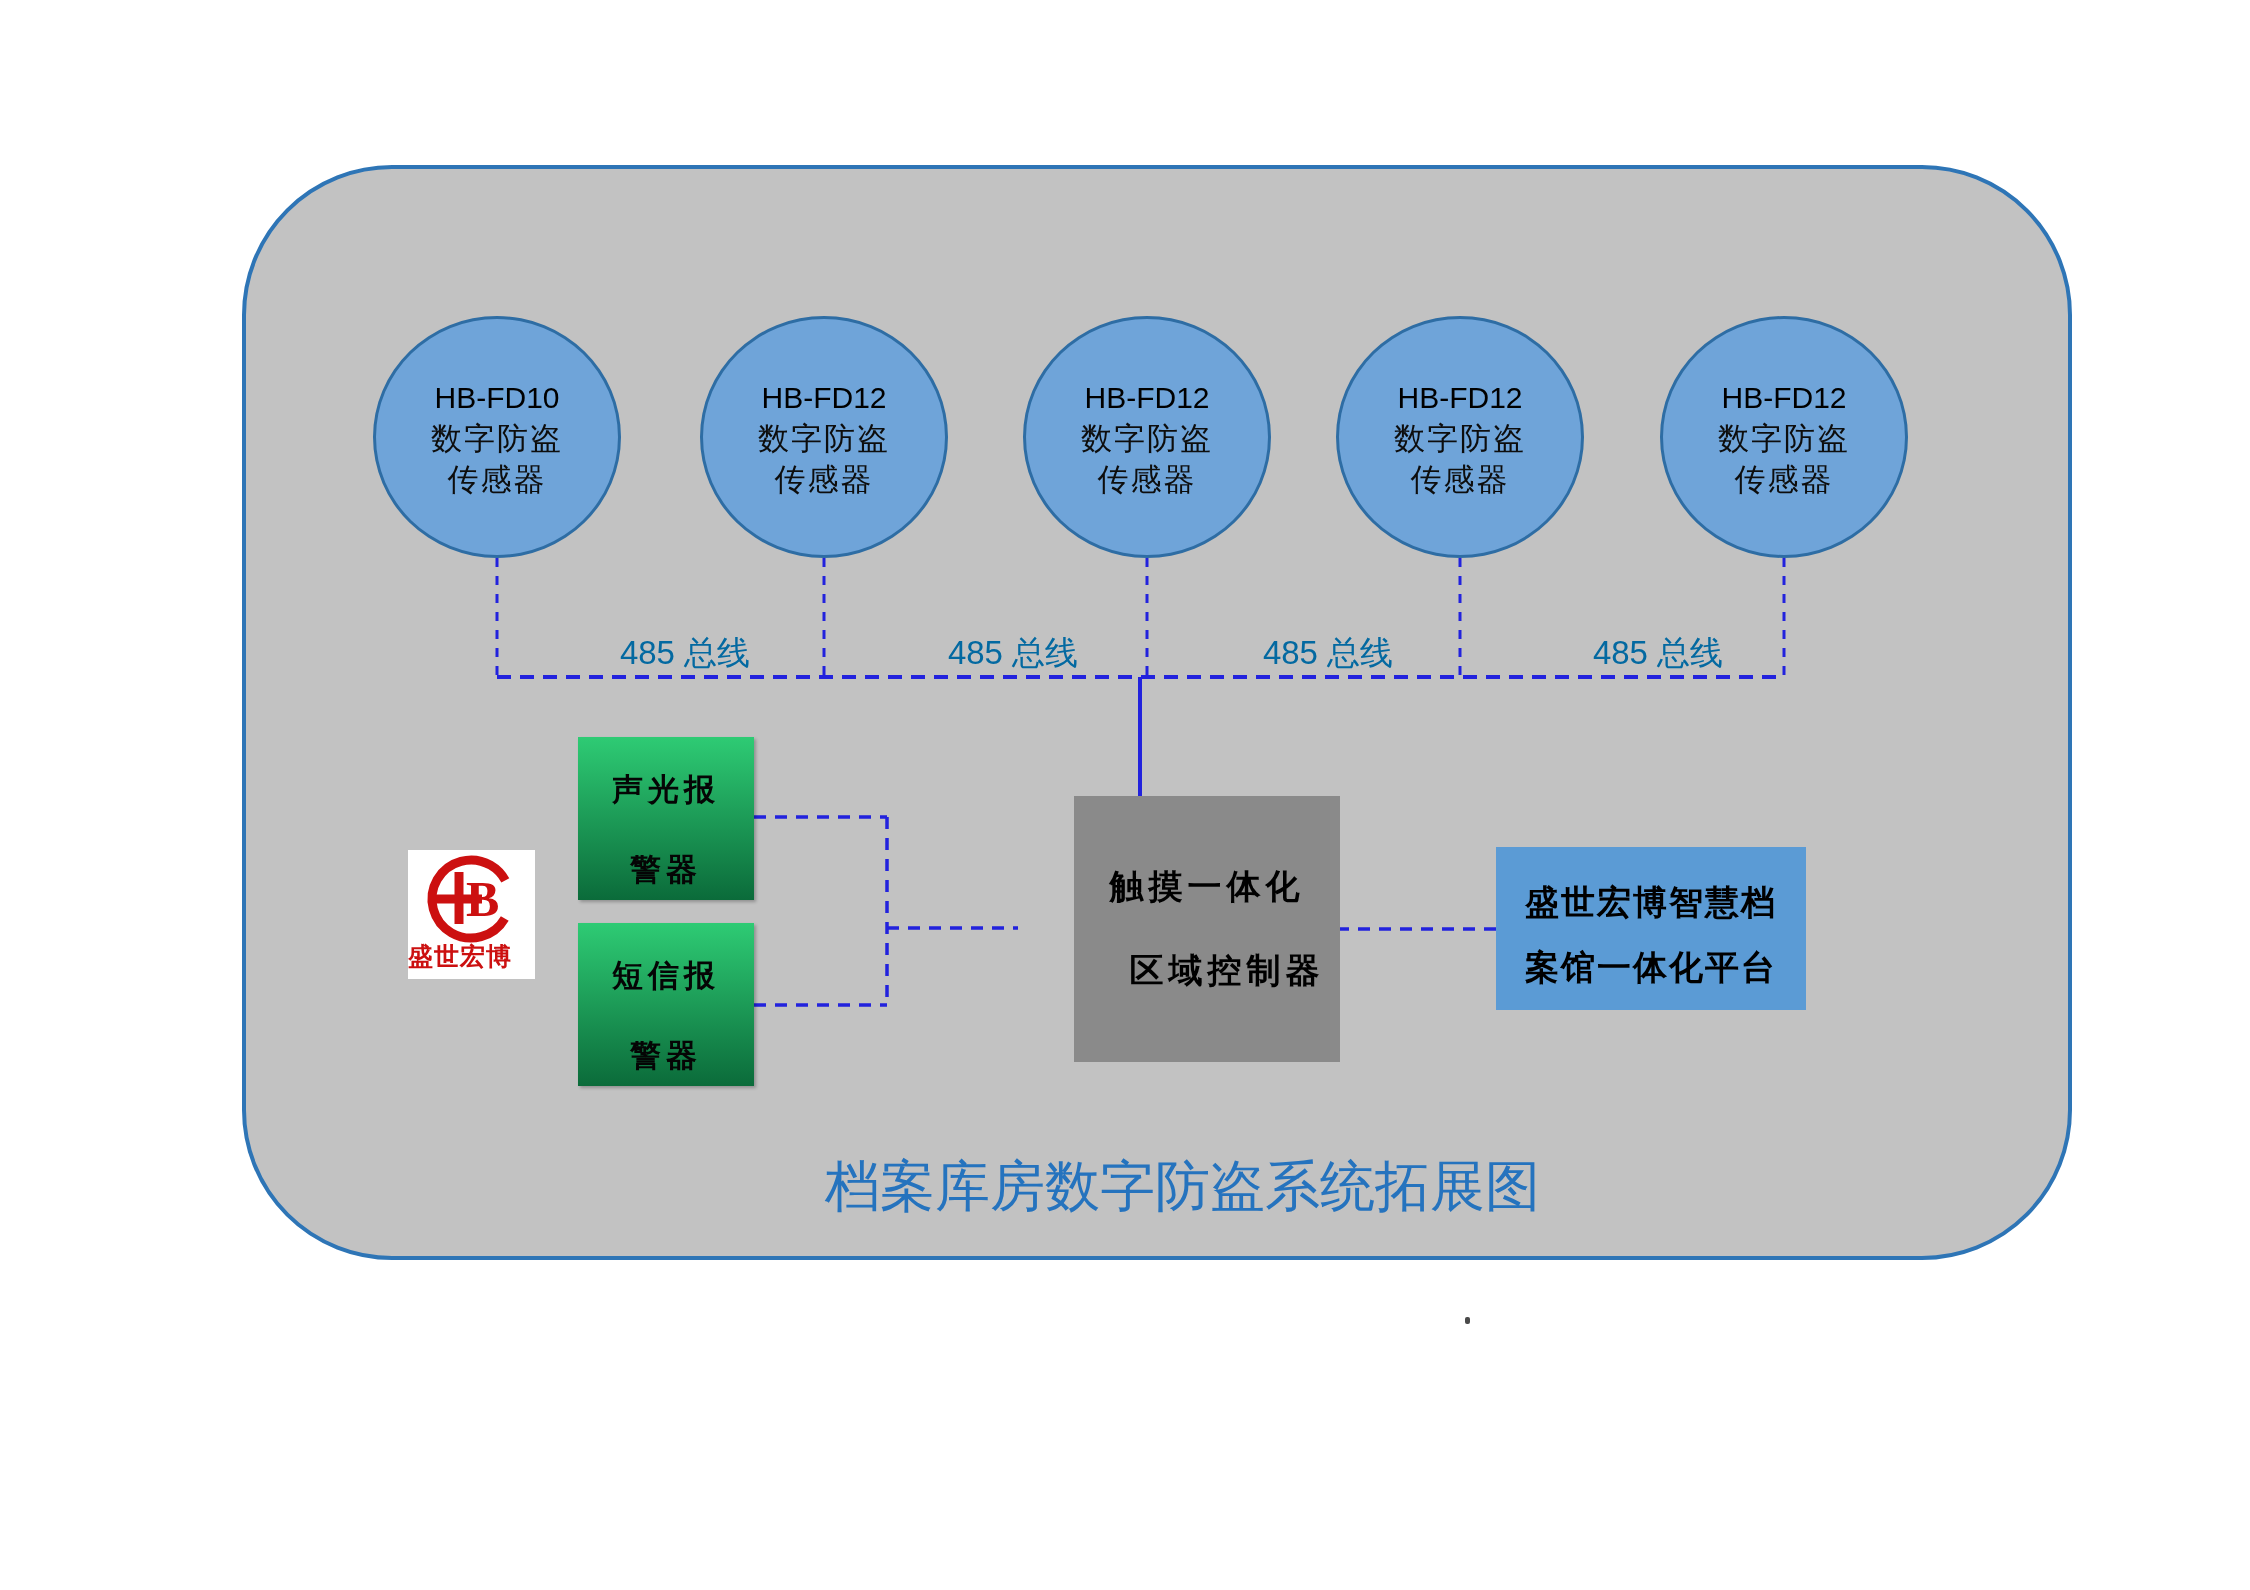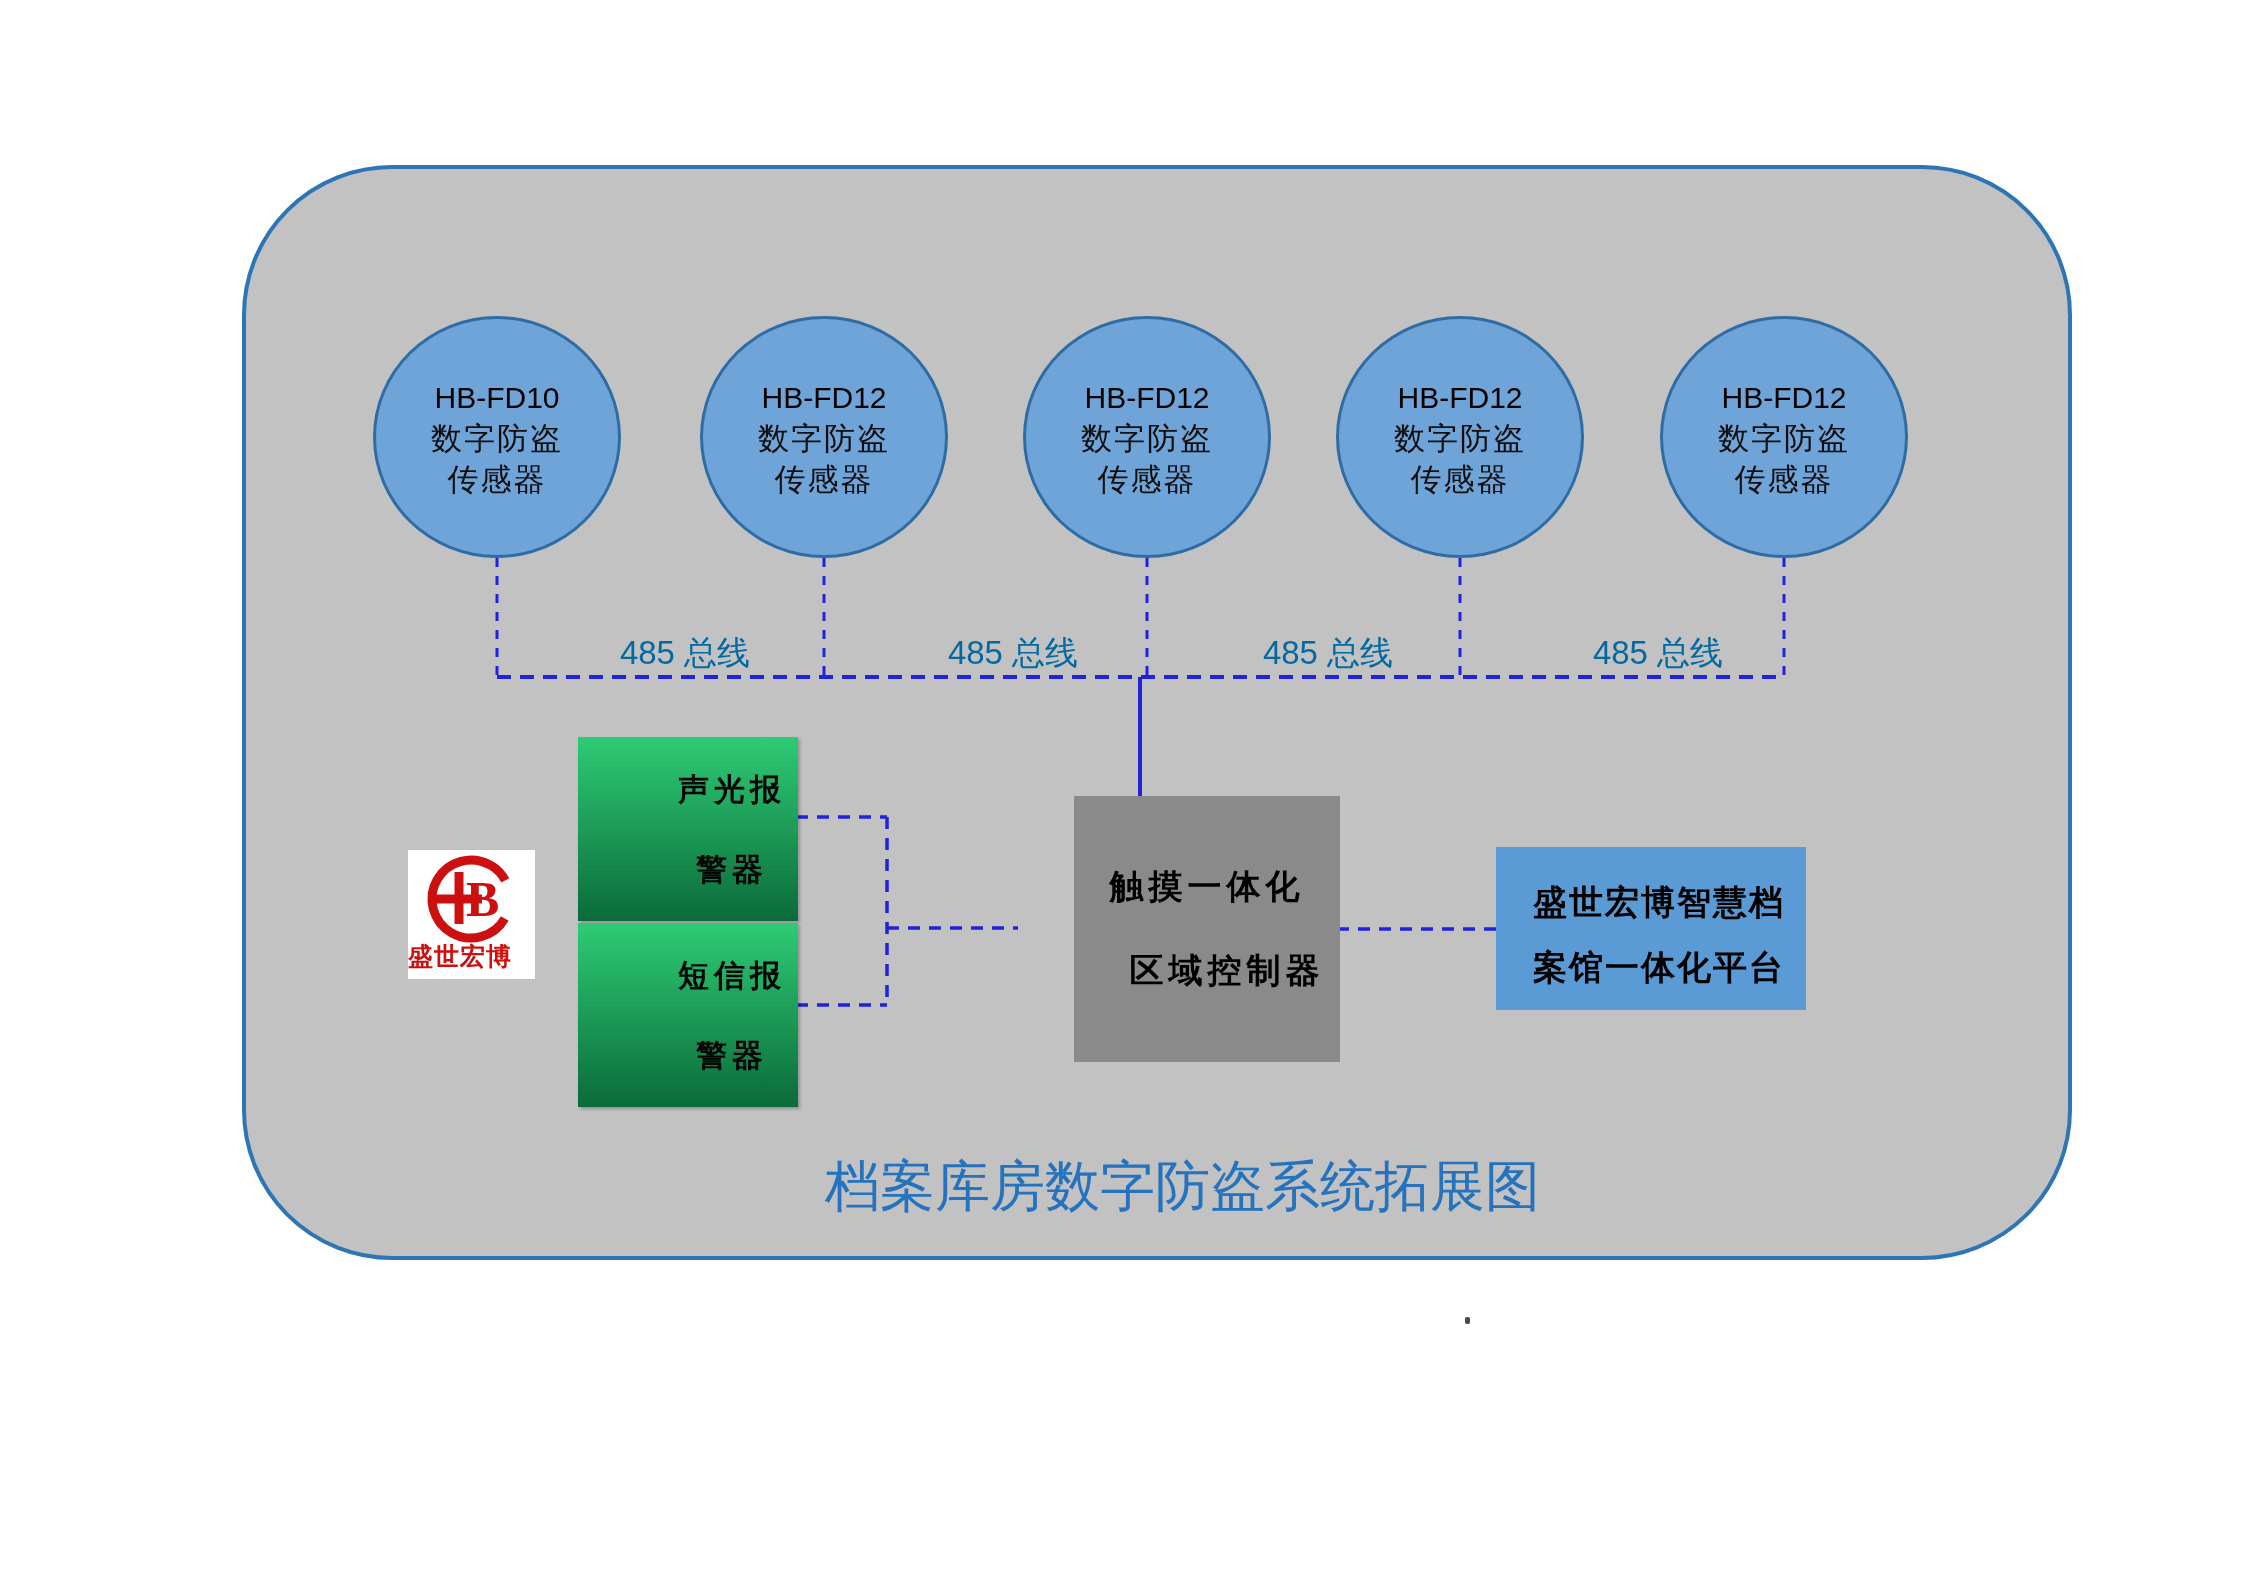--- a/index.html
+++ b/index.html
@@ -14,42 +14,42 @@
           box-sizing:border-box;display:flex;flex-direction:column;align-items:center;
           justify-content:center;padding-top:2px;}
   .sensor .model{font-family:"Liberation Sans",sans-serif;font-size:30px;color:#000000;
                  line-height:41px;}
   .sensor .zh{font-family:"Liberation Serif","DejaVu Serif",serif;font-size:31px;
               color:#0d0d0d;line-height:41px;letter-spacing:2px;}
   
   .bus-label{position:absolute;transform:translateX(-50%);font-size:33px;color:#0369a1;
              font-family:"Liberation Sans",sans-serif;white-space:nowrap;margin-left:18px;}
   
-  .alarm{position:absolute;width:176px;height:184px;
+  .alarm{position:absolute;width:176px;height:163px;
          background:linear-gradient(to bottom,var(--green_top),var(--green_bottom));
-         box-shadow:2px 2px 3px rgba(0,0,0,0.25);padding-left:44px;}
+         box-shadow:2px 2px 3px rgba(0,0,0,0.25);}
   .alarm .l1,.alarm .l2{position:absolute;width:100%;text-align:center;
          font-family:"Liberation Serif","DejaVu Serif",serif;font-weight:bold;
          font-size:31px;color:#050505;letter-spacing:5px;}
   .alarm .l1{top:32px;}
   .alarm .l2{top:112px;}
   
   .controller{position:absolute;left:1074px;top:796px;width:266px;height:266px;
               background:var(--controller_fill);}
   .controller .l1,.controller .l2{position:absolute;width:100%;text-align:center;
        font-family:"Liberation Serif","DejaVu Serif",serif;font-weight:bold;
        font-size:34px;color:#000;letter-spacing:5px;}
   .controller .l1{top:68px;}
   .controller .l2{top:152px;padding-left:20px;}
   
   .platform{position:absolute;left:1496px;top:847px;width:310px;height:163px;
             background:var(--platform_fill);}
   .platform .l1,.platform .l2{position:absolute;width:100%;text-align:center;
        font-family:"Liberation Serif","DejaVu Serif",serif;font-weight:bold;
-       font-size:34px;color:#000;letter-spacing:2px;padding-left:8px;}
+       font-size:34px;color:#000;letter-spacing:2px;}
   .platform .l1{top:33px;}
   .platform .l2{top:98px;}
   
   .logo{position:absolute;left:408px;top:850px;width:127px;height:129px;background:#ffffff;}
   .logo svg{position:absolute;left:0;top:0;}
   .logo .caption{position:absolute;left:0;bottom:6px;width:100%;text-align:left;
        font-family:"Liberation Sans",sans-serif;font-weight:bold;font-size:25px;
        color:var(--logo_red);letter-spacing:1px;}
   
   .title{position:absolute;left:825px;top:1150px;font-family:"Liberation Serif","DejaVu Serif",serif;

